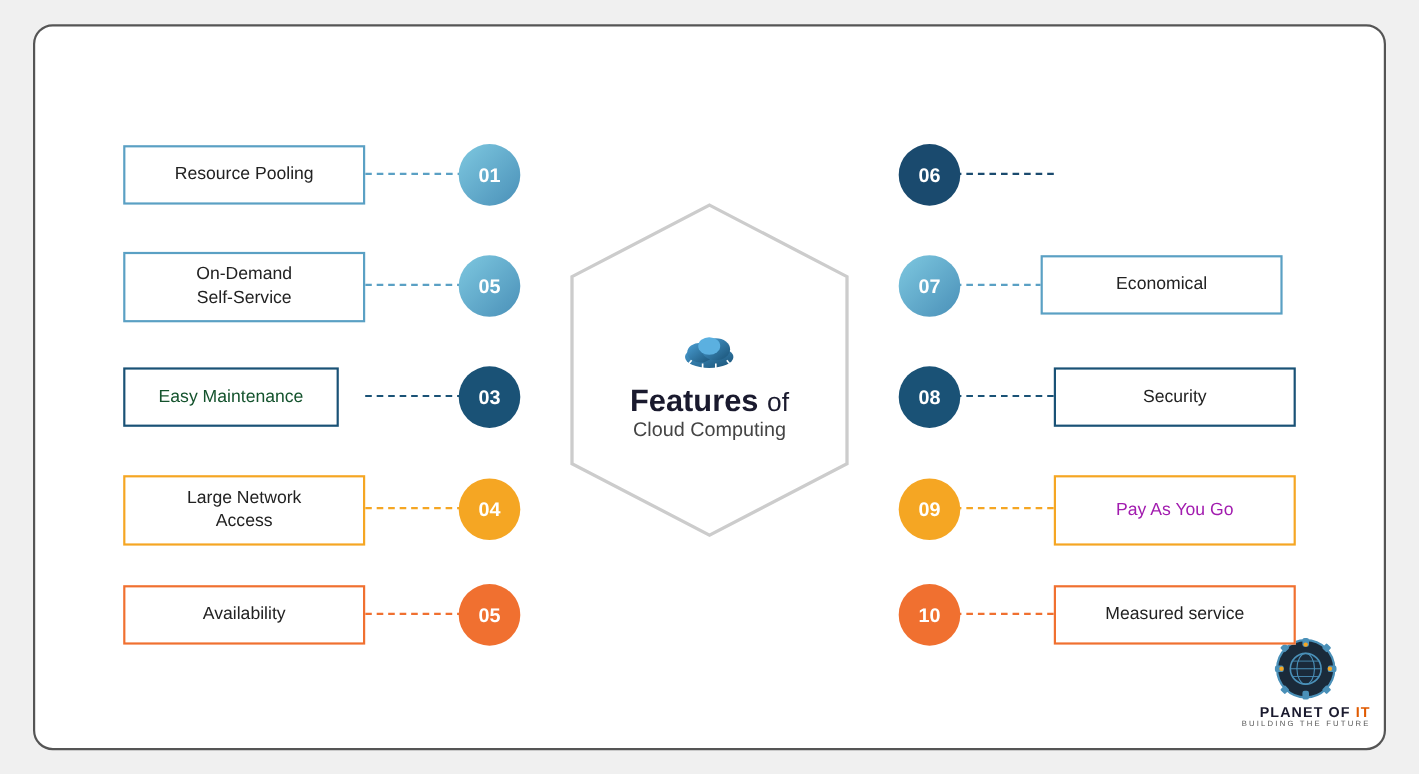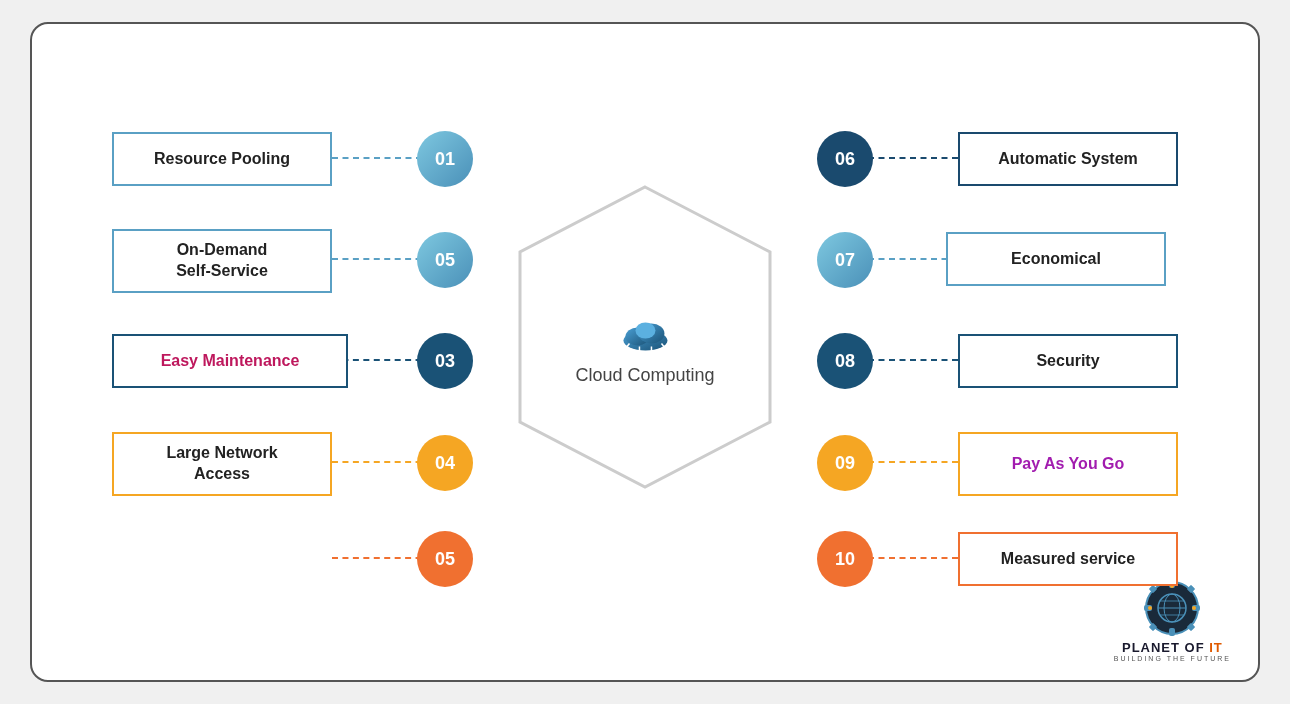--- a/index.html
+++ b/index.html
@@ -66,33 +66,33 @@
 
     
     .label-box {
       position: absolute;
       border: 2px solid;
       display: flex;
       align-items: center;
       justify-content: center;
       text-align: center;
       font-size: 16px;
-      font-weight: 700;
+      font-weight: 400;
       padding: 6px 10px;
       background: white;
       z-index: 20;
       line-height: 1.3;
     }
 
     
     .logo-area {
       position: absolute;
       bottom: 18px;
-      right: 27px;
-      text-align: center;
+      right: 12px;
+      text-align: right;
     }
     .logo-gear {
       width: 60px;
       height: 60px;
       margin: 0 auto 2px;
     }
     .logo-text-main {
       font-size: 13px;
       font-weight: 900;
       letter-spacing: 1px;
@@ -129,67 +129,70 @@
         <ellipse cx="18" cy="18" rx="12" ry="9" fill="url(#cg)"></ellipse>
         <ellipse cx="32" cy="15" rx="13" ry="10" fill="url(#cg)"></ellipse>
         <ellipse cx="26" cy="12" rx="10" ry="8" fill="#5bb0e0"></ellipse>
 
         <line x1="10" y1="25" x2="6" y2="30" stroke="white" stroke-width="1.5"></line>
         <line x1="20" y1="28" x2="20" y2="33" stroke="white" stroke-width="1.5"></line>
         <line x1="32" y1="28" x2="32" y2="33" stroke="white" stroke-width="1.5"></line>
         <line x1="42" y1="25" x2="46" y2="30" stroke="white" stroke-width="1.5"></line>
       </svg>
     </div>
+    <div class="features-title">
+      <span>Features</span> <span class="of">of</span>
+    </div>
     <div class="features-subtitle">Cloud Computing</div>
   </div>
 
   <div class="label-box" style="left:80px;top:108px;width:220px;height:54px;border-color:#5aa0c4;color:#222;">
     Resource Pooling
   </div>
   <div style="position:absolute;left:300px;top:133px;width:90px;border-top:2px dashed #5aa0c4;z-index:5;"></div>
   <div class="num-circle" style="left:385px;top:107px;background:linear-gradient(135deg,#7ec8e0,#4a90b8);">
     01
   </div>
 
   <div class="label-box" style="left:80px;top:205px;width:220px;height:64px;border-color:#5aa0c4;color:#222;">
     On-Demand<br>Self-Service
   </div>
   <div style="position:absolute;left:300px;top:234px;width:100px;border-top:2px dashed #5aa0c4;z-index:5;"></div>
   <div class="num-circle" style="left:385px;top:208px;background:linear-gradient(135deg,#7ec8e0,#4a90b8);">
     05
   </div>
 
-  <div class="label-box" style="left:80px;top:310px;width:236px;height:54px;border-color:#1a5276;color:#be185d;">
+  <div class="label-box" style="left:80px;top:310px;width:196px;height:54px;border-color:#1a5276;color:#14532d;">
     Easy Maintenance
   </div>
   <div style="position:absolute;left:300px;top:335px;width:100px;border-top:2px dashed #1a5276;z-index:5;"></div>
   <div class="num-circle" style="left:385px;top:309px;background:#1a5276;">
     03
   </div>
 
   <div class="label-box" style="left:80px;top:408px;width:220px;height:64px;border-color:#f5a623;color:#222;">
     Large Network<br>Access
   </div>
   <div style="position:absolute;left:300px;top:437px;width:100px;border-top:2px dashed #f5a623;z-index:5;"></div>
   <div class="num-circle" style="left:385px;top:411px;background:#f5a623;">
     04
   </div>
 
+  <div class="label-box" style="left:80px;top:508px;width:220px;height:54px;border-color:#f07030;color:#222;">
+    Availability
+  </div>
   <div style="position:absolute;left:300px;top:533px;width:100px;border-top:2px dashed #f07030;z-index:5;"></div>
   <div class="num-circle" style="left:385px;top:507px;background:#f07030;">
     05
   </div>
 
   <div class="num-circle" style="right:385px;top:107px;background:#1a4a6e;">
     06
   </div>
   <div style="position:absolute;right:300px;top:133px;width:90px;border-top:2px dashed #1a4a6e;z-index:5;"></div>
-  <div class="label-box" style="right:80px;top:108px;width:220px;height:54px;border-color:#1a4a6e;color:#222;">
-    Automatic System
-  </div>
 
   <div class="num-circle" style="right:385px;top:208px;background:linear-gradient(135deg,#7ec8e0,#4a90b8);">
     07
   </div>
   <div style="position:absolute;right:300px;top:234px;width:90px;border-top:2px dashed #5aa0c4;z-index:5;"></div>
   <div class="label-box" style="right:92px;top:208px;width:220px;height:54px;border-color:#5aa0c4;color:#222;">
     Economical
   </div>
 
   <div class="num-circle" style="right:385px;top:309px;background:#1a5276;">

